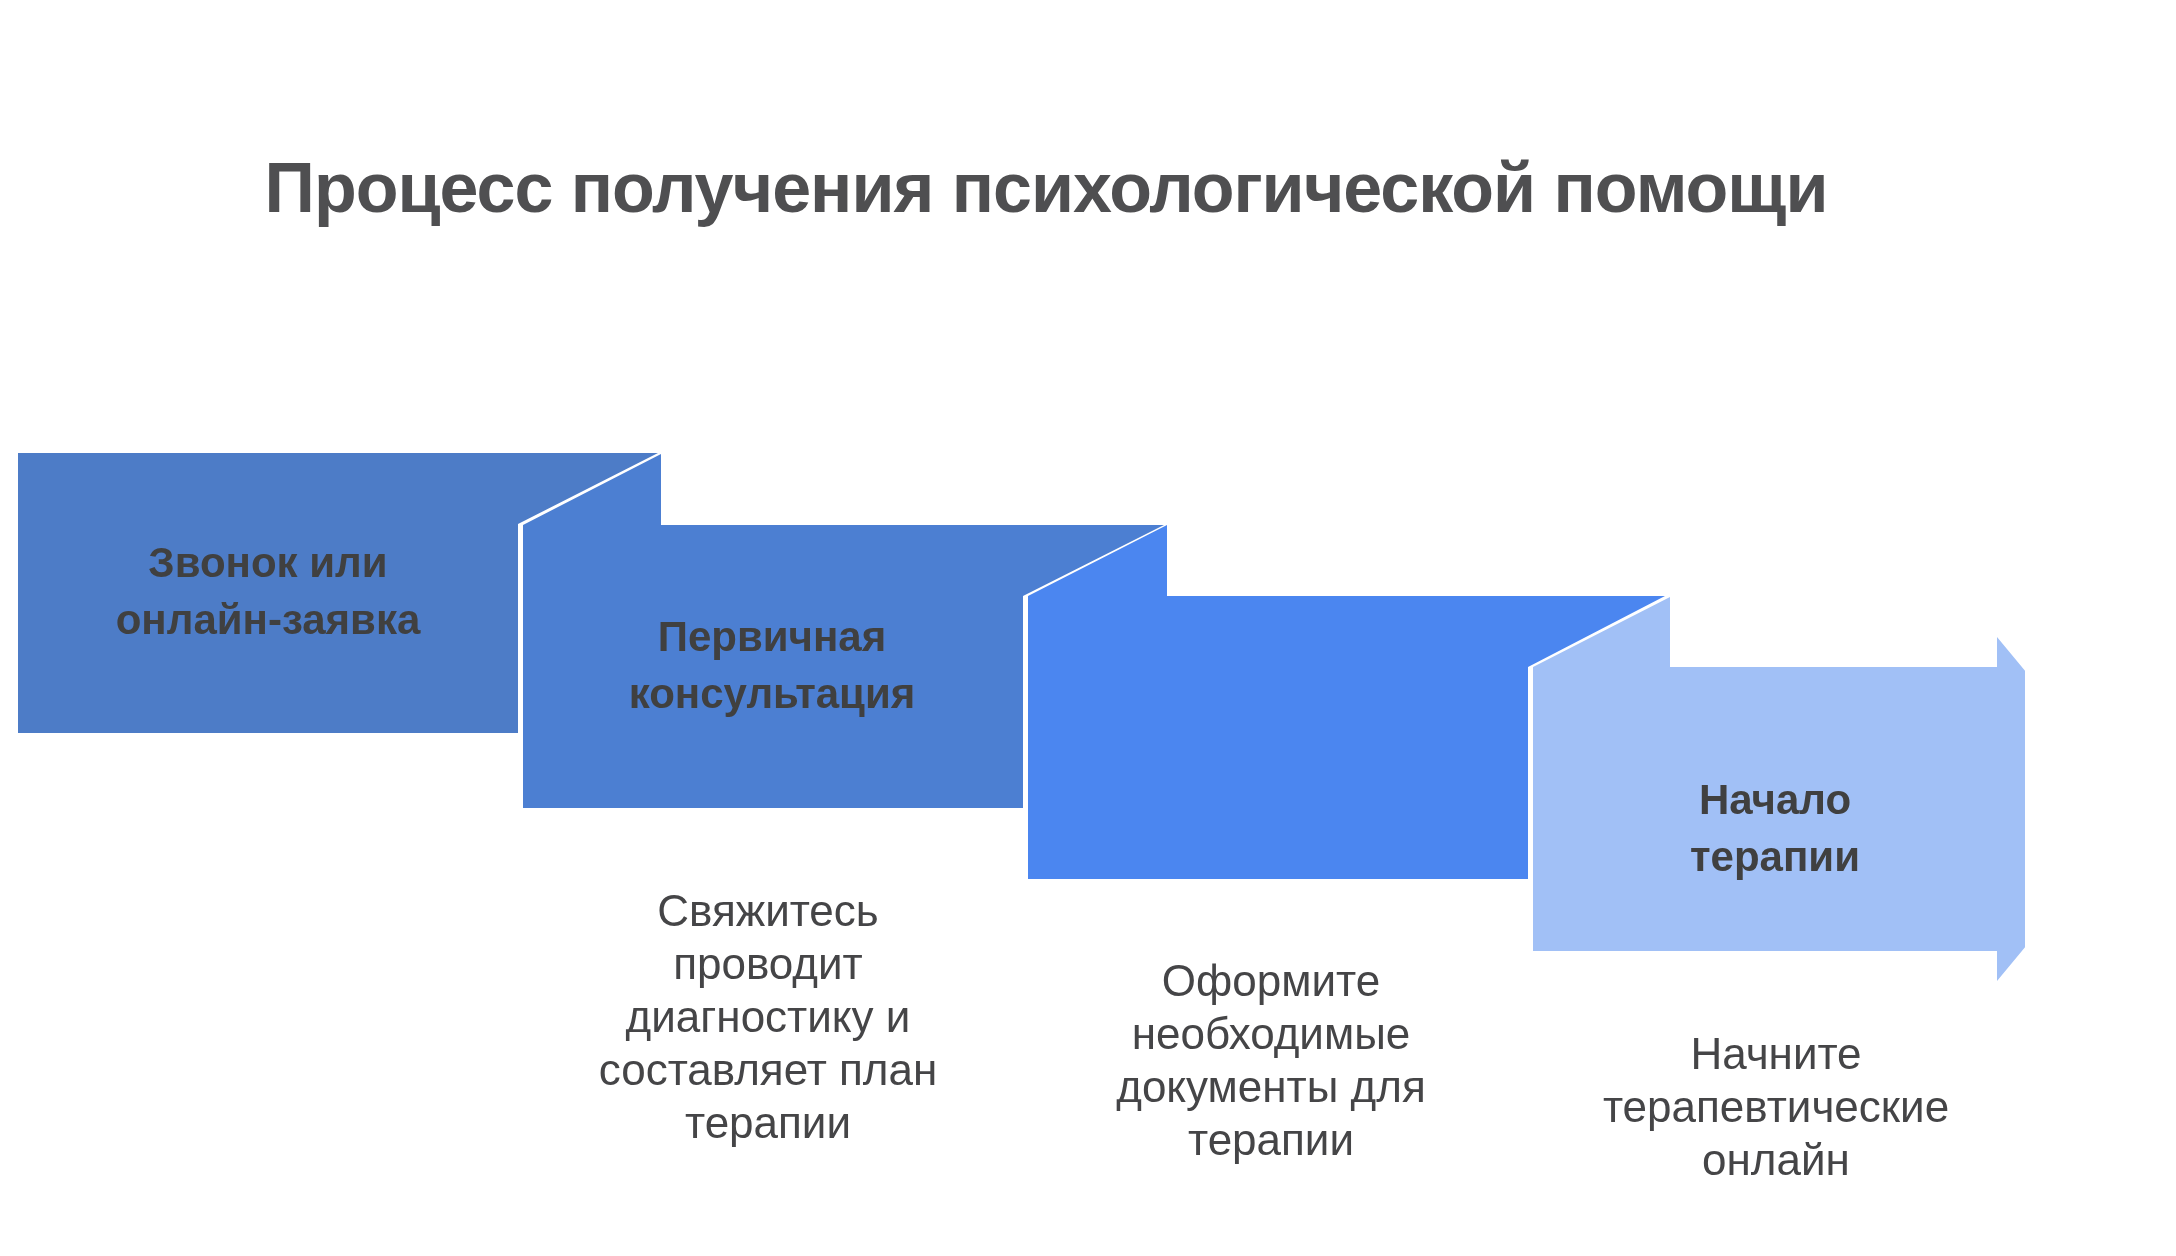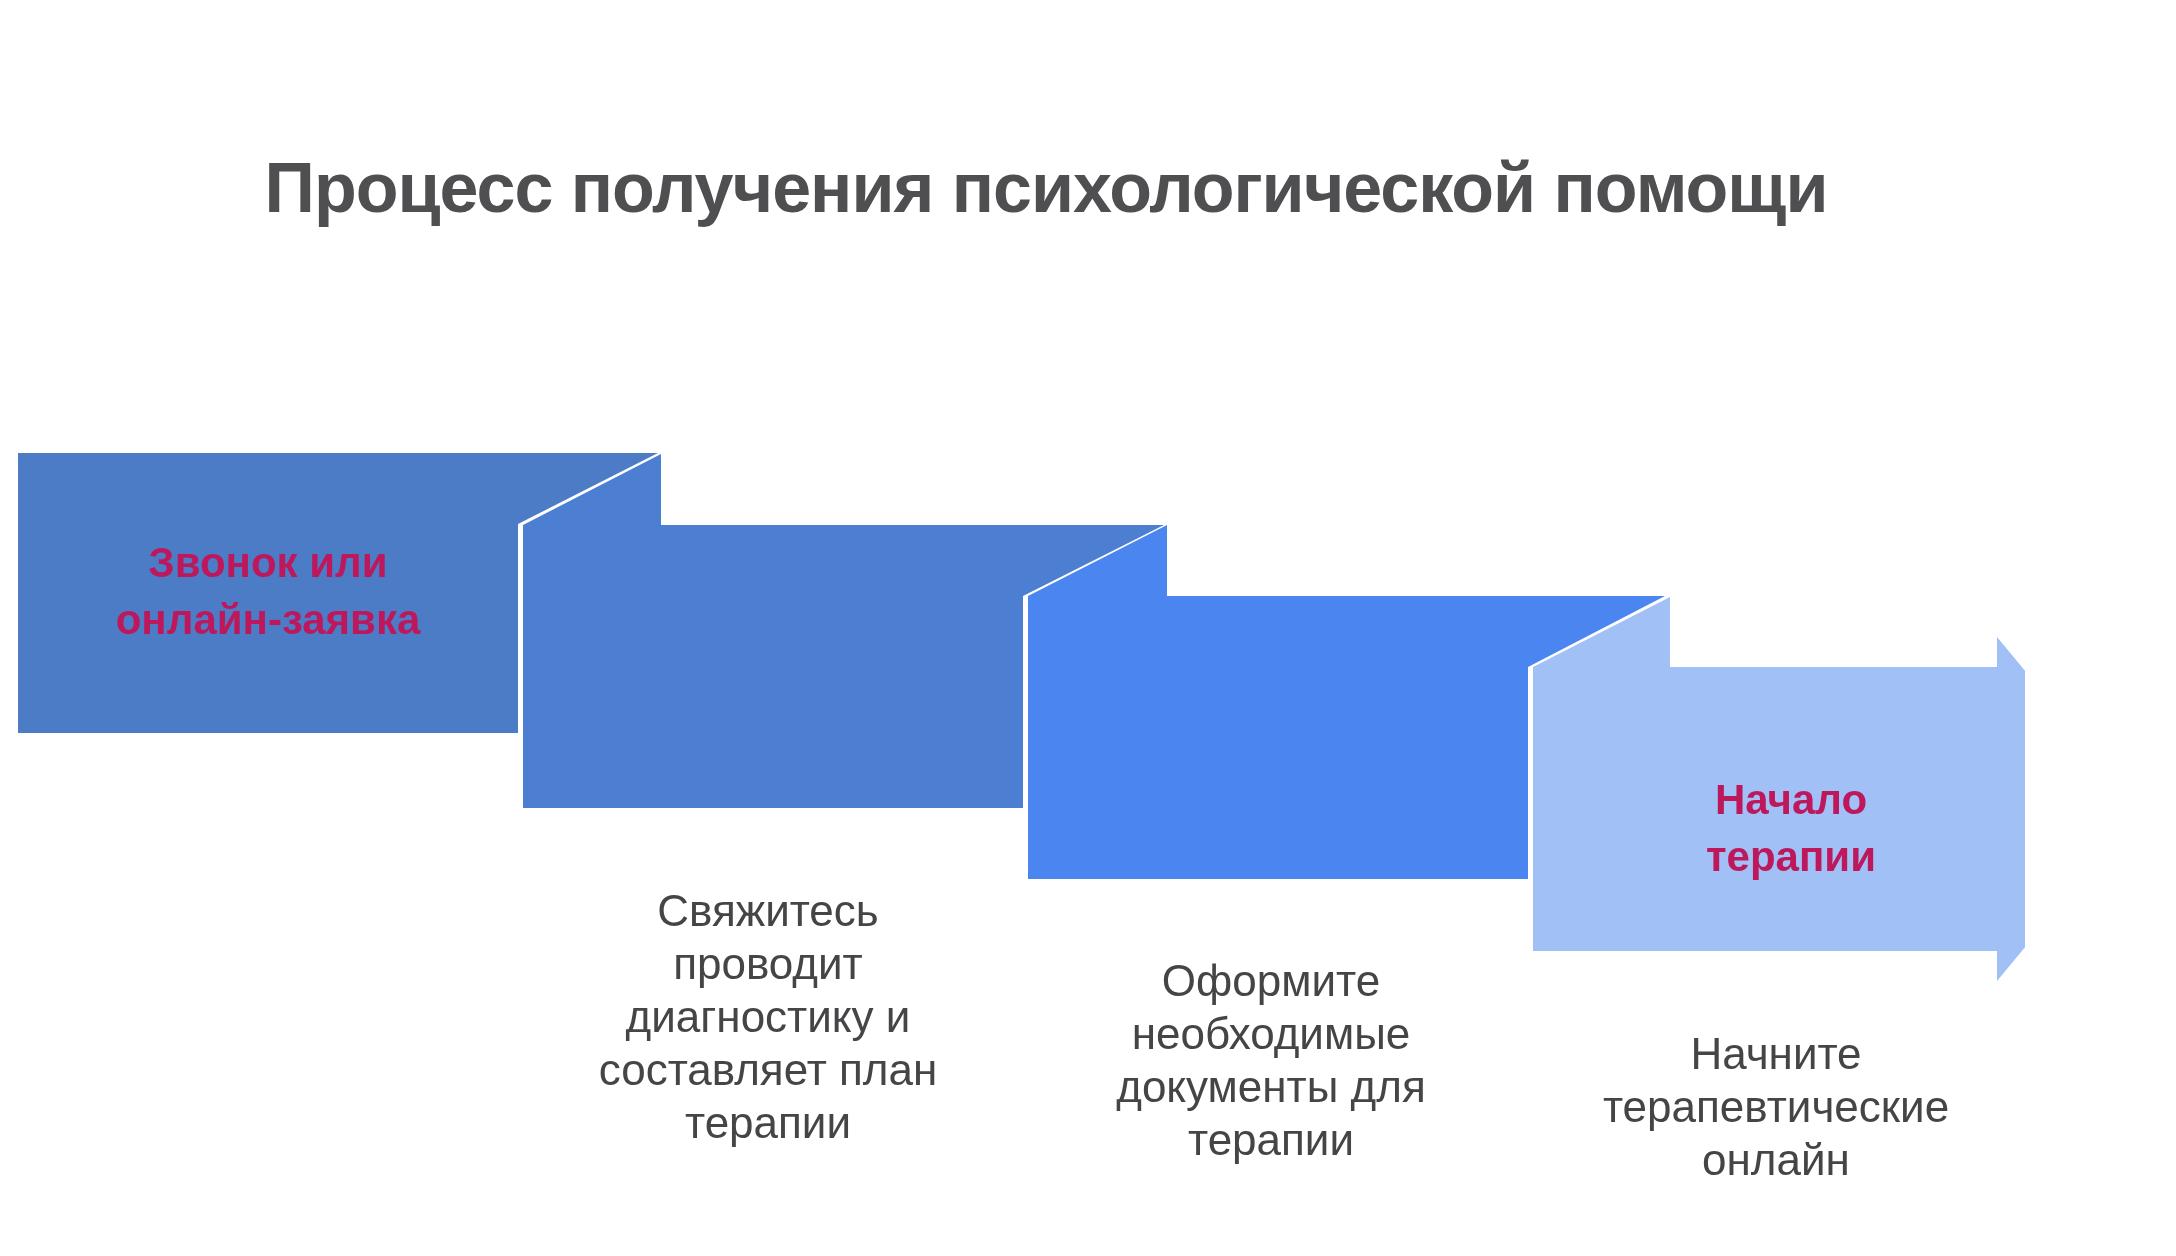--- a/index.html
+++ b/index.html
@@ -19,34 +19,34 @@
     font-size:70px;line-height:90px;font-weight:bold;
     letter-spacing:-1px;
     color:#4F4F51;
   }
   .step-label{
     position:absolute;
     transform:translateX(-50%);
     text-align:center;
     white-space:pre-line;
     font-size:42px;line-height:57px;font-weight:bold;
-    color:#be185d;
+    color:#404040;
   }
   .step-desc{
     position:absolute;
     transform:translateX(-50%);
     text-align:center;
     white-space:pre-line;
     font-size:44px;line-height:53px;font-weight:normal;
     color:#454547;
   }
   #label-1{left:268px;top:534px;}
   #label-2{left:772px;top:608px;}
   #label-3{left:1272px;top:681px;}
-  #label-4{left:1775px;top:771px;margin-left:16px;}
+  #label-4{left:1775px;top:771px;}
   #desc-1{left:264px;top:809px;}
   #desc-2{left:768px;top:884px;}
   #desc-3{left:1271px;top:954px;}
   #desc-4{left:1776px;top:1027px;}
 </style>
 </head>
 <body>
 
 <div id="canvas">
 
@@ -54,20 +54,22 @@
     <polygon points="18,453 658,453 518,524 518,733 18,733" fill="#4D7CC7"></polygon>
     <polygon points="523,525 661,454 661,525 1164,525 1023,596 1023,808 523,808" fill="#4C7FD2"></polygon>
     <polygon points="1028,596 1167,525 1167,596 1665,596 1528,667 1528,879 1028,879" fill="#4B86F0"></polygon>
     <polygon points="1533,667 1670,597 1670,667 1997,667 1997,637 2140,809 1997,981 1997,951 1533,951" fill="#A1C0F6"></polygon>
   </svg>
 
   <div class="page-title">Процесс получения психологической помощи</div>
 
   <div class="step-label" id="label-1">Звонок или
 онлайн-заявка</div>
+  <div class="step-label" id="label-2">Первичная
+консультация</div>
   <div class="step-label" id="label-4">Начало терапии</div>
 
   <div class="step-desc" id="desc-2">Свяжитесь
 проводит
 диагностику и
 составляет план
 терапии</div>
   <div class="step-desc" id="desc-3">Оформите
 необходимые
 документы для

